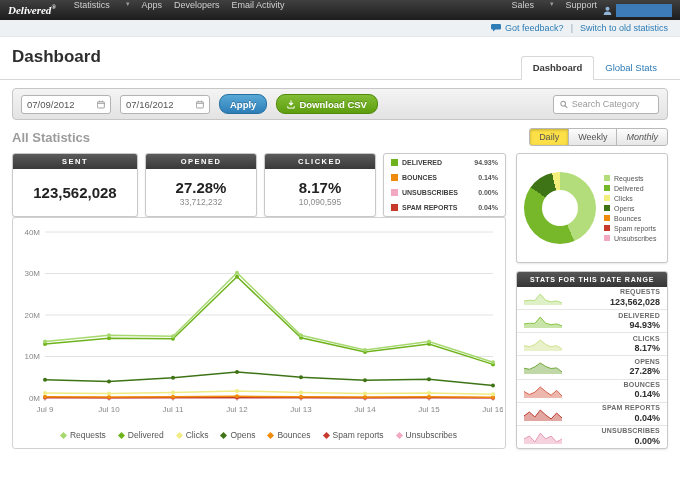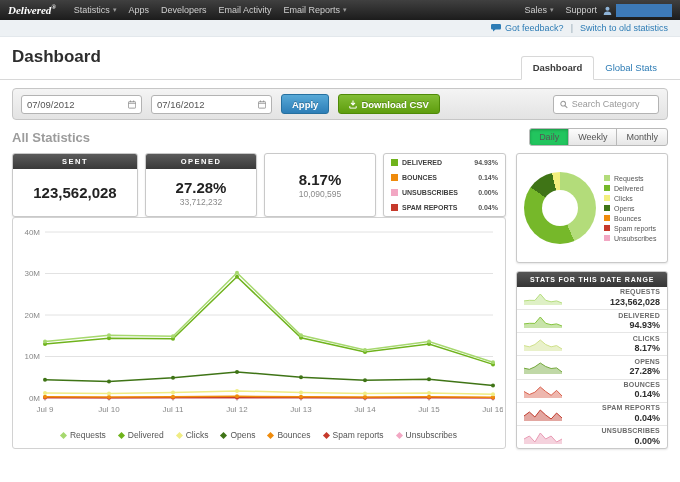--- a/index.html
+++ b/index.html
@@ -3,56 +3,56 @@
 <meta charset="utf-8">
 <style>
   *{box-sizing:border-box;margin:0;padding:0;}
   html,body{width:680px;height:482px;overflow:hidden;}
   body{background:#fff;font-family:"Liberation Sans",sans-serif;color:#333;}
 
   
   .navbar{height:20px;background:linear-gradient(#404040,#1c1c1c);display:flex;align-items:center;padding:0 8px;}
   .brand{color:#fff;font-family:"Liberation Serif",serif;font-style:italic;font-weight:bold;font-size:11px;margin-right:12px;cursor:pointer;white-space:nowrap;}
   .brand sup{font-size:6px;font-style:normal;}
-  .nav-item{color:#cfcfcf;font-size:9px;padding:0 6px;display:flex;align-items:center;gap:3px;cursor:pointer;white-space:nowrap;height:20px;}
+  .nav-item{color:#cfcfcf;font-size:9px;padding:0 6px;display:flex;align-items:flex-start;gap:16px;cursor:pointer;white-space:nowrap;height:20px;}
   .nav-item .caret{font-size:7px;color:#9a9a9a;}
   .nav-right{margin-left:auto;display:flex;align-items:center;}
   .user-chip{background:#3d7ab8;color:#e7f1fa;font-size:9px;height:13px;min-width:56px;display:flex;align-items:center;padding:0 5px;margin-left:4px;cursor:pointer;}
 
   
   .feedback-bar{height:17px;background:#edf1f4;border-bottom:1px solid #e3e8ec;display:flex;align-items:center;justify-content:flex-end;gap:7px;padding:0 12px;font-size:9px;}
   .feedback-bar a{color:#2d7cb5;text-decoration:none;display:flex;align-items:center;gap:4px;cursor:pointer;}
   .fb-divider{color:#93a6b4;}
 
   
   .page-header{display:flex;justify-content:space-between;align-items:flex-end;padding:10px 12px 0;border-bottom:1px solid #d8d8d8;gap:35px;}
   .page-title{font-size:17px;font-weight:bold;color:#2e2e2e;padding-bottom:12px;}
   .tabs{display:flex;align-items:flex-end;}
   .tab{font-size:9.5px;color:#2d7cb5;padding:5px 11px 6px;cursor:pointer;white-space:nowrap;}
   .tab.active{background:#fff;border:1px solid #d8d8d8;border-bottom-color:#fff;border-radius:3px 3px 0 0;margin-bottom:-1px;color:#3a3a3a;font-weight:bold;}
 
   
   .filter-bar{margin:8px 12px;background:linear-gradient(#f4f4f4,#e3e3e3);border:1px solid #c6c6c6;border-radius:4px;padding:5px 8px;display:flex;align-items:center;gap:9px;}
-  .date-input{width:121px;height:19px;background:#fff;border:1px solid #b3b3b3;border-radius:3px;display:flex;align-items:center;padding:0 5px;gap:3px;cursor:text;}
+  .date-input{width:90px;height:19px;background:#fff;border:1px solid #b3b3b3;border-radius:3px;display:flex;align-items:center;padding:0 5px;gap:3px;cursor:text;}
   .date-input input{border:none;outline:none;width:100%;font-size:9.5px;color:#555;font-family:inherit;background:transparent;}
-  .btn{height:20px;border-radius:3px;font-size:9.5px;font-weight:bold;color:#fff;display:flex;align-items:center;gap:4px;padding:0 10px;cursor:pointer;font-family:inherit;text-shadow:0 -1px 0 rgba(0,0,0,.25);}
+  .btn{height:20px;border-radius:9px;font-size:9.5px;font-weight:bold;color:#fff;display:flex;align-items:center;gap:4px;padding:0 10px;cursor:pointer;font-family:inherit;text-shadow:0 -1px 0 rgba(0,0,0,.25);}
   .btn-apply{background:linear-gradient(#58a9d7,#2d7eb7);border:1px solid #26709f;}
   .btn-download{background:linear-gradient(#82bd35,#5e9d0e);border:1px solid #4f8a08;}
   .search-box{margin-left:auto;width:106px;height:19px;background:#fff;border:1px solid #b3b3b3;border-radius:3px;display:flex;align-items:center;gap:4px;padding:0 6px;}
   .search-box input{border:none;outline:none;width:100%;font-size:9px;color:#555;font-family:inherit;background:transparent;}
   .search-box input::placeholder{color:#999;}
 
   
   .section-row{display:flex;justify-content:space-between;align-items:center;margin:5px 12px 7px;}
   .section-title{font-size:13px;font-weight:bold;color:#9c9c9c;}
   .range-group{display:flex;}
   .range-btn{font-size:9px;color:#555;padding:3px 9px;background:linear-gradient(#fdfdfd,#e6e6e6);border:1px solid #b9b9b9;margin-left:-1px;cursor:pointer;font-family:inherit;}
   .range-btn:first-child{border-radius:3px 0 0 3px;margin-left:0;}
-  .range-btn:last-child{border-radius:0 3px 3px 0;}
-  .range-btn.active{background:#22c55e;box-shadow:inset 0 1px 3px rgba(0,0,0,.25);}
+  .range-btn:last-child{border-radius:0 3px 3px 0;font-style:italic;}
+  .range-btn.active{background:#fde047;box-shadow:inset 0 1px 3px rgba(0,0,0,.25);}
 
   
   .main{display:flex;gap:10px;padding:0 12px;align-items:stretch;}
   .left-col{width:494px;display:flex;flex-direction:column;}
   .right-col{width:152px;display:flex;flex-direction:column;gap:8px;}
 
   
   .cards-row{display:flex;gap:7px;height:64px;}
   .card{border:1px solid #c9c9c9;border-radius:3px;background:#fff;box-shadow:0 1px 2px rgba(0,0,0,.1);overflow:hidden;}
   .stat-card{display:flex;flex-direction:column;}
@@ -102,24 +102,20 @@
     </div>
   <div class="nav-item">
       <span>Apps</span>
     </div>
   <div class="nav-item">
       <span>Developers</span>
     </div>
   <div class="nav-item">
       <span>Email Activity</span>
     </div>
-  <div class="nav-item">
-      <span>Email Reports</span>
-      <span class="caret">▾</span>
-    </div>
   <div class="nav-right">
     <div class="nav-item">
         <span>Sales</span>
         <span class="caret">▾</span>
       </div>
     <div class="nav-item">
         <span>Support</span>
       </div>
     <svg width="9" height="9" viewBox="0 0 8 8">
         <circle cx="4" cy="2.4" r="1.8" fill="#8fb4d8"></circle>
@@ -210,20 +206,21 @@
         </div>
       </div>
       <div class="card stat-card w2">
         <div class="card-header">OPENED</div>
         <div class="card-body">
           <div class="card-value">27.28%</div>
           <div class="card-sub">33,712,232</div>
         </div>
       </div>
       <div class="card stat-card w3">
+        <div class="card-header">CLICKED</div>
         <div class="card-body">
           <div class="card-value">8.17%</div>
           <div class="card-sub">10,090,595</div>
         </div>
       </div>
       <div class="card summary-card" id="summary-rows">
           <div class="sl-row">
             <span class="swatch" style="background:#6fb31c"></span>
             <span>DELIVERED</span>
             <span class="sl-value">94.93%</span>

